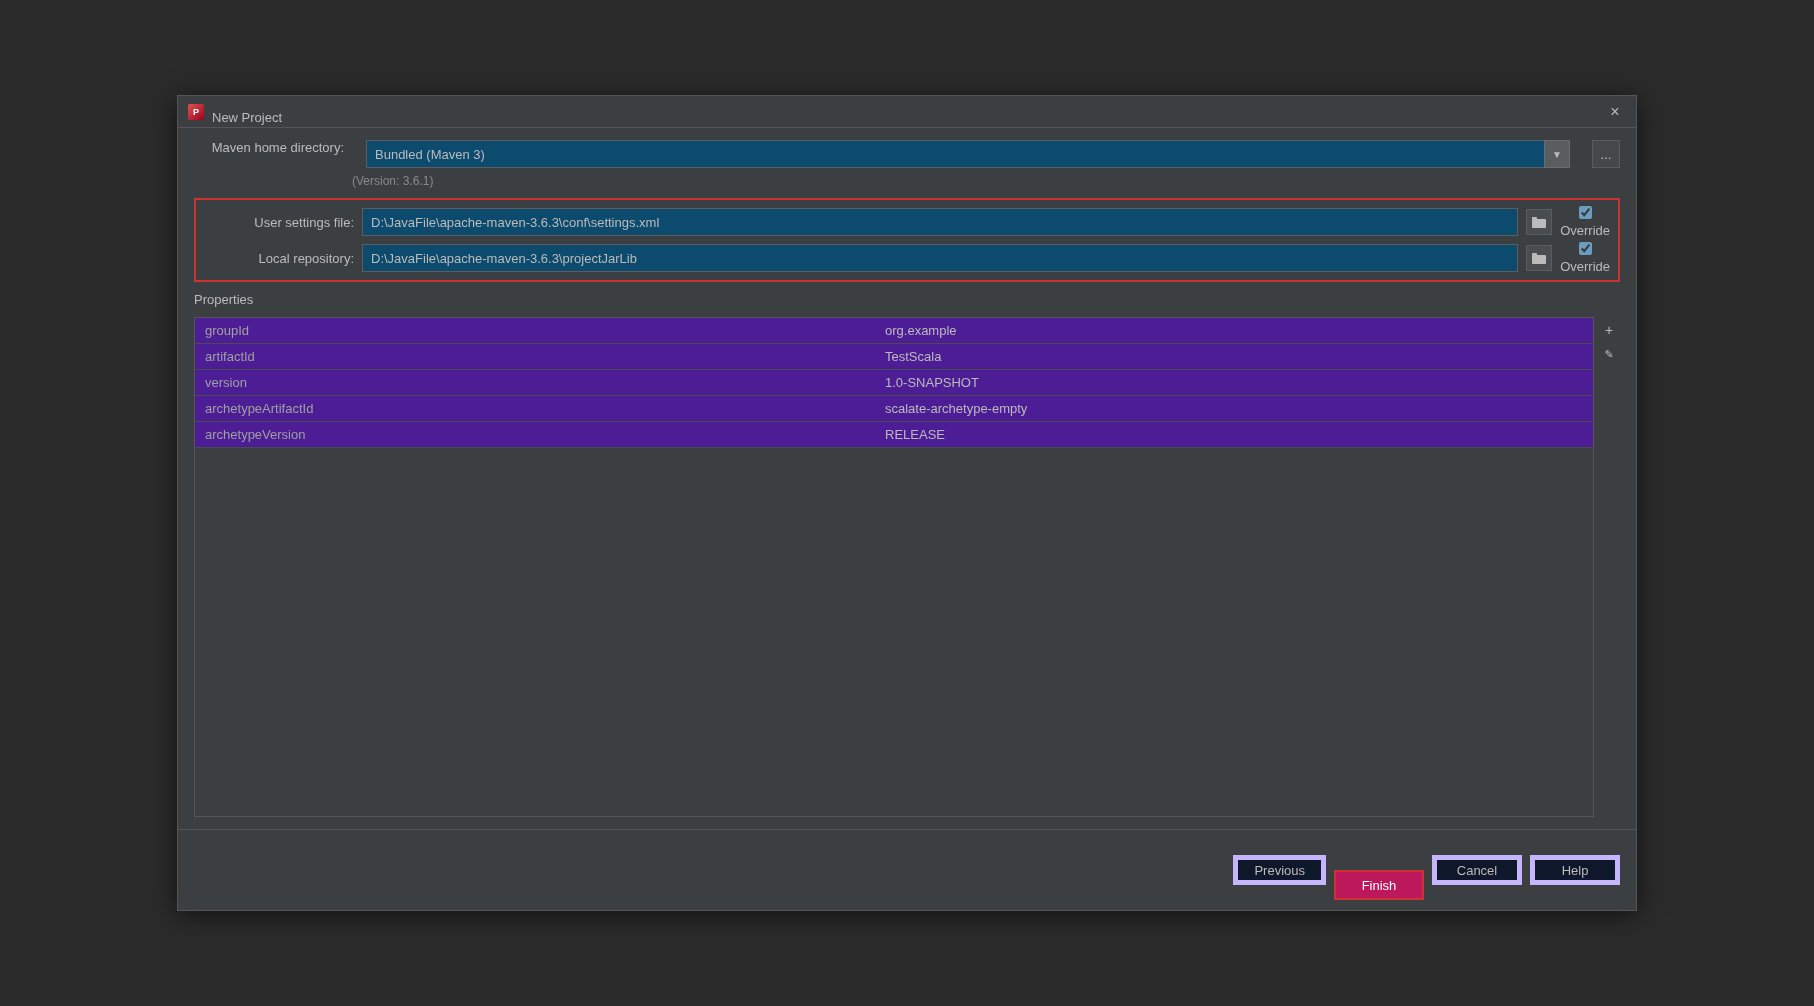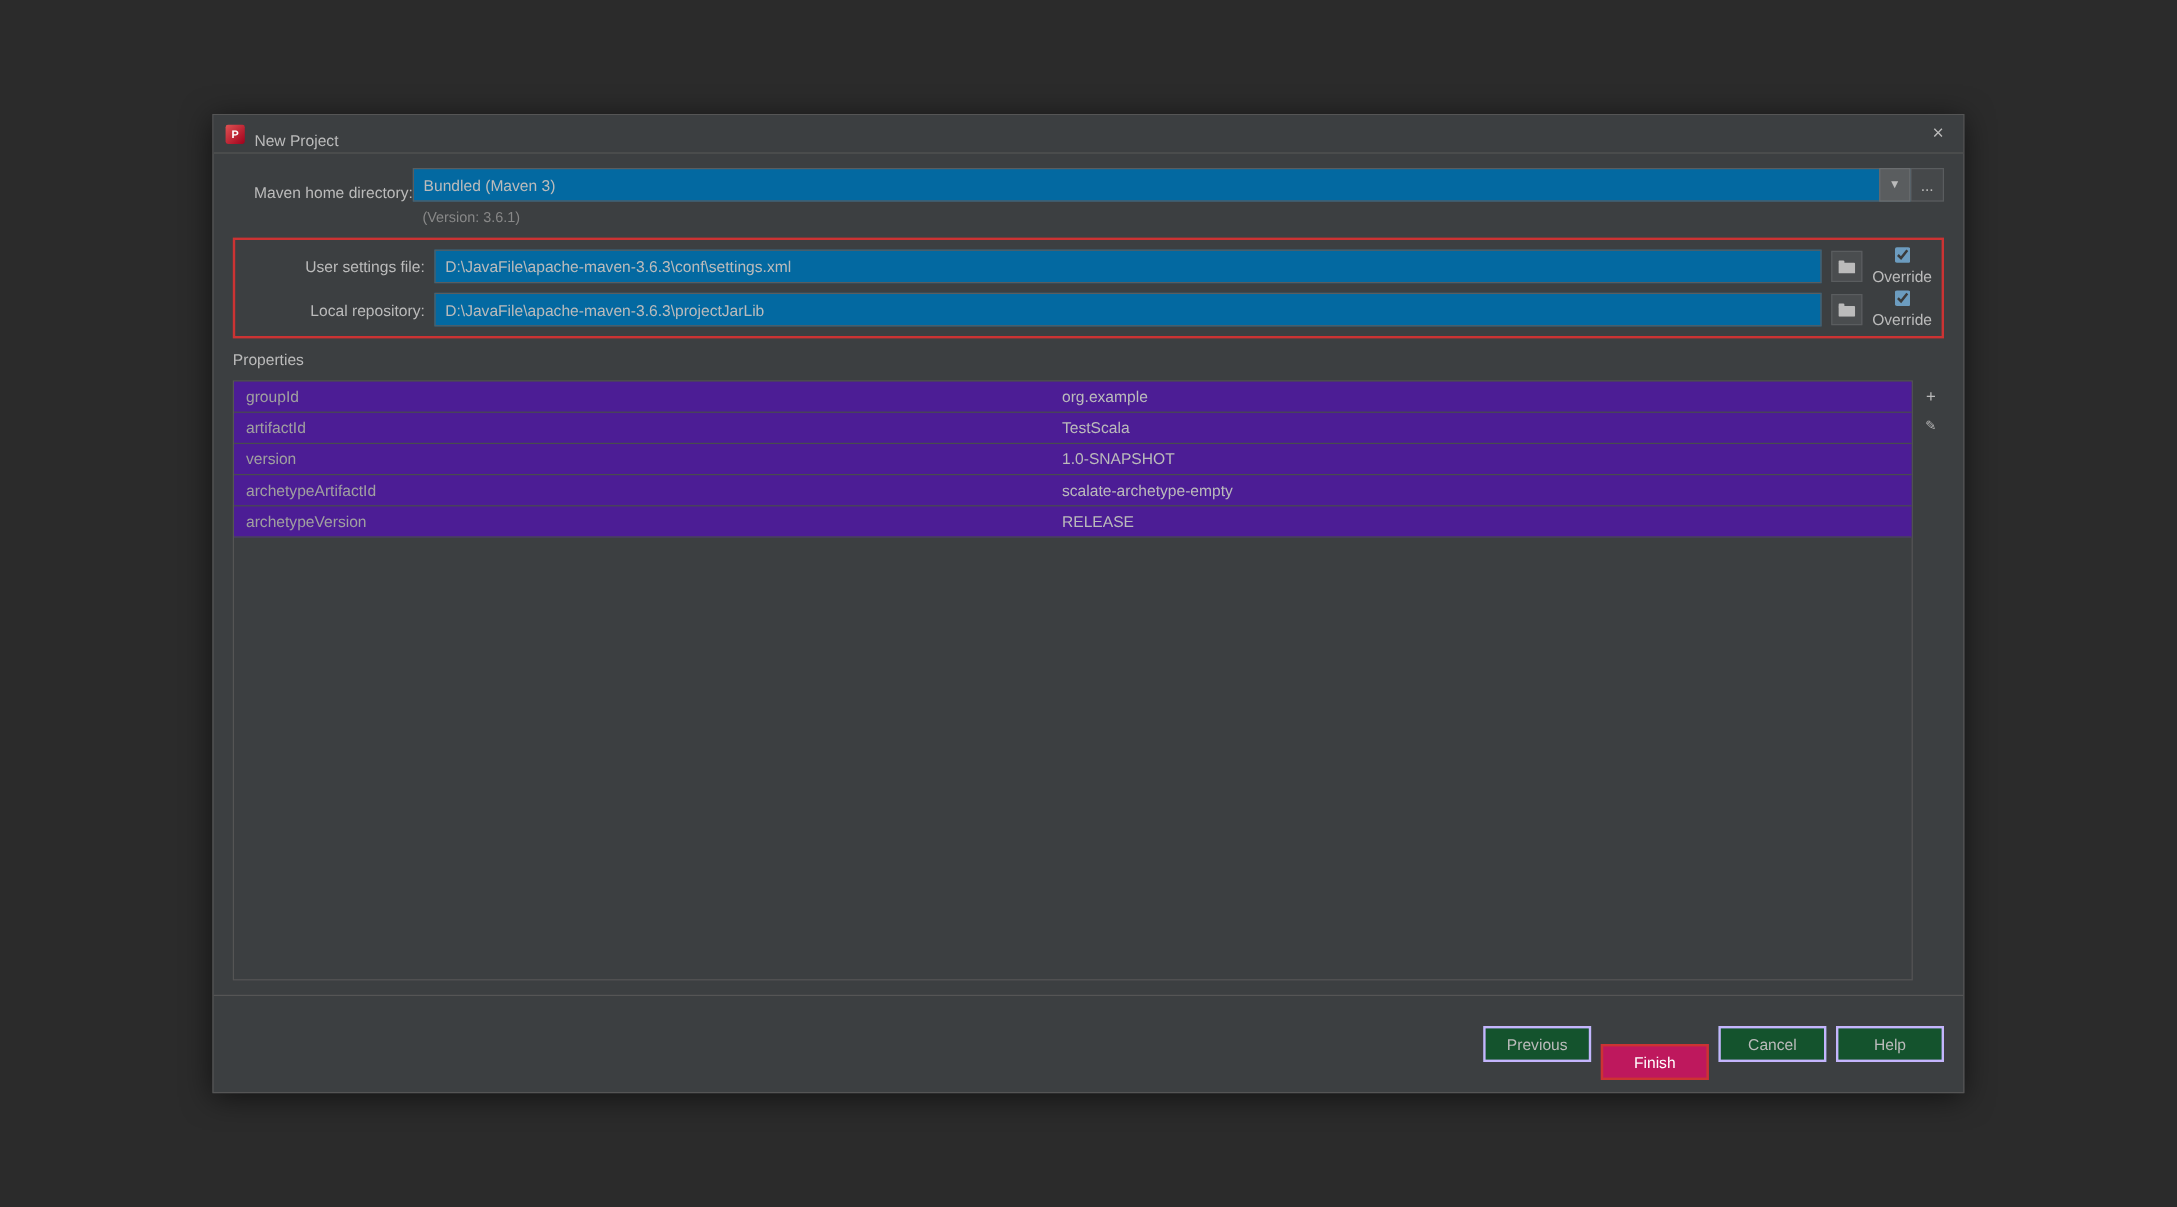--- a/index.html
+++ b/index.html
@@ -64,38 +64,38 @@
       align-items: center;
       justify-content: center;
       border-radius: 3px;
     }
     .content {
       padding: 12px 16px;
       flex: 1;
     }
     .form-row {
       display: flex;
-      align-items: flex-end;
+      align-items: flex-start;
       margin-bottom: 6px;
-      gap: 0;
+      gap: 22px;
     }
     .form-label {
       width: 150px;
       text-align: right;
       color: #bbb;
       flex-shrink: 0;
       font-size: 13px;
     }
     .form-input-wrapper {
       flex: 1;
       position: relative;
     }
     .form-input {
       width: 100%;
-      background: #0369a1;
+      background: #0c4a6e;
       border: 1px solid #5a5d5f;
       color: #bbb;
       padding: 4px 28px 4px 8px;
       font-size: 13px;
       height: 28px;
       outline: none;
     }
     .dropdown-arrow {
       position: absolute;
       right: 0;
@@ -225,22 +225,22 @@
       gap: 8px;
       padding: 10px 16px;
       border-top: 1px solid #555;
     }
     .btn {
       min-width: 90px;
       height: 30px;
       padding: 0 16px;
       font-size: 13px;
       cursor: pointer;
-      border: 2px solid #c4b5fd;
-      background: #14532d;
+      border: 5px solid #c4b5fd;
+      background: #0f172a;
       color: #bbb;
       display: flex;
       align-items: center;
       justify-content: center;
     }
     .btn-primary {
       background: #be185d;
       border: 2px solid #cc3333;
       color: #fff;
       margin-top: 30px;

